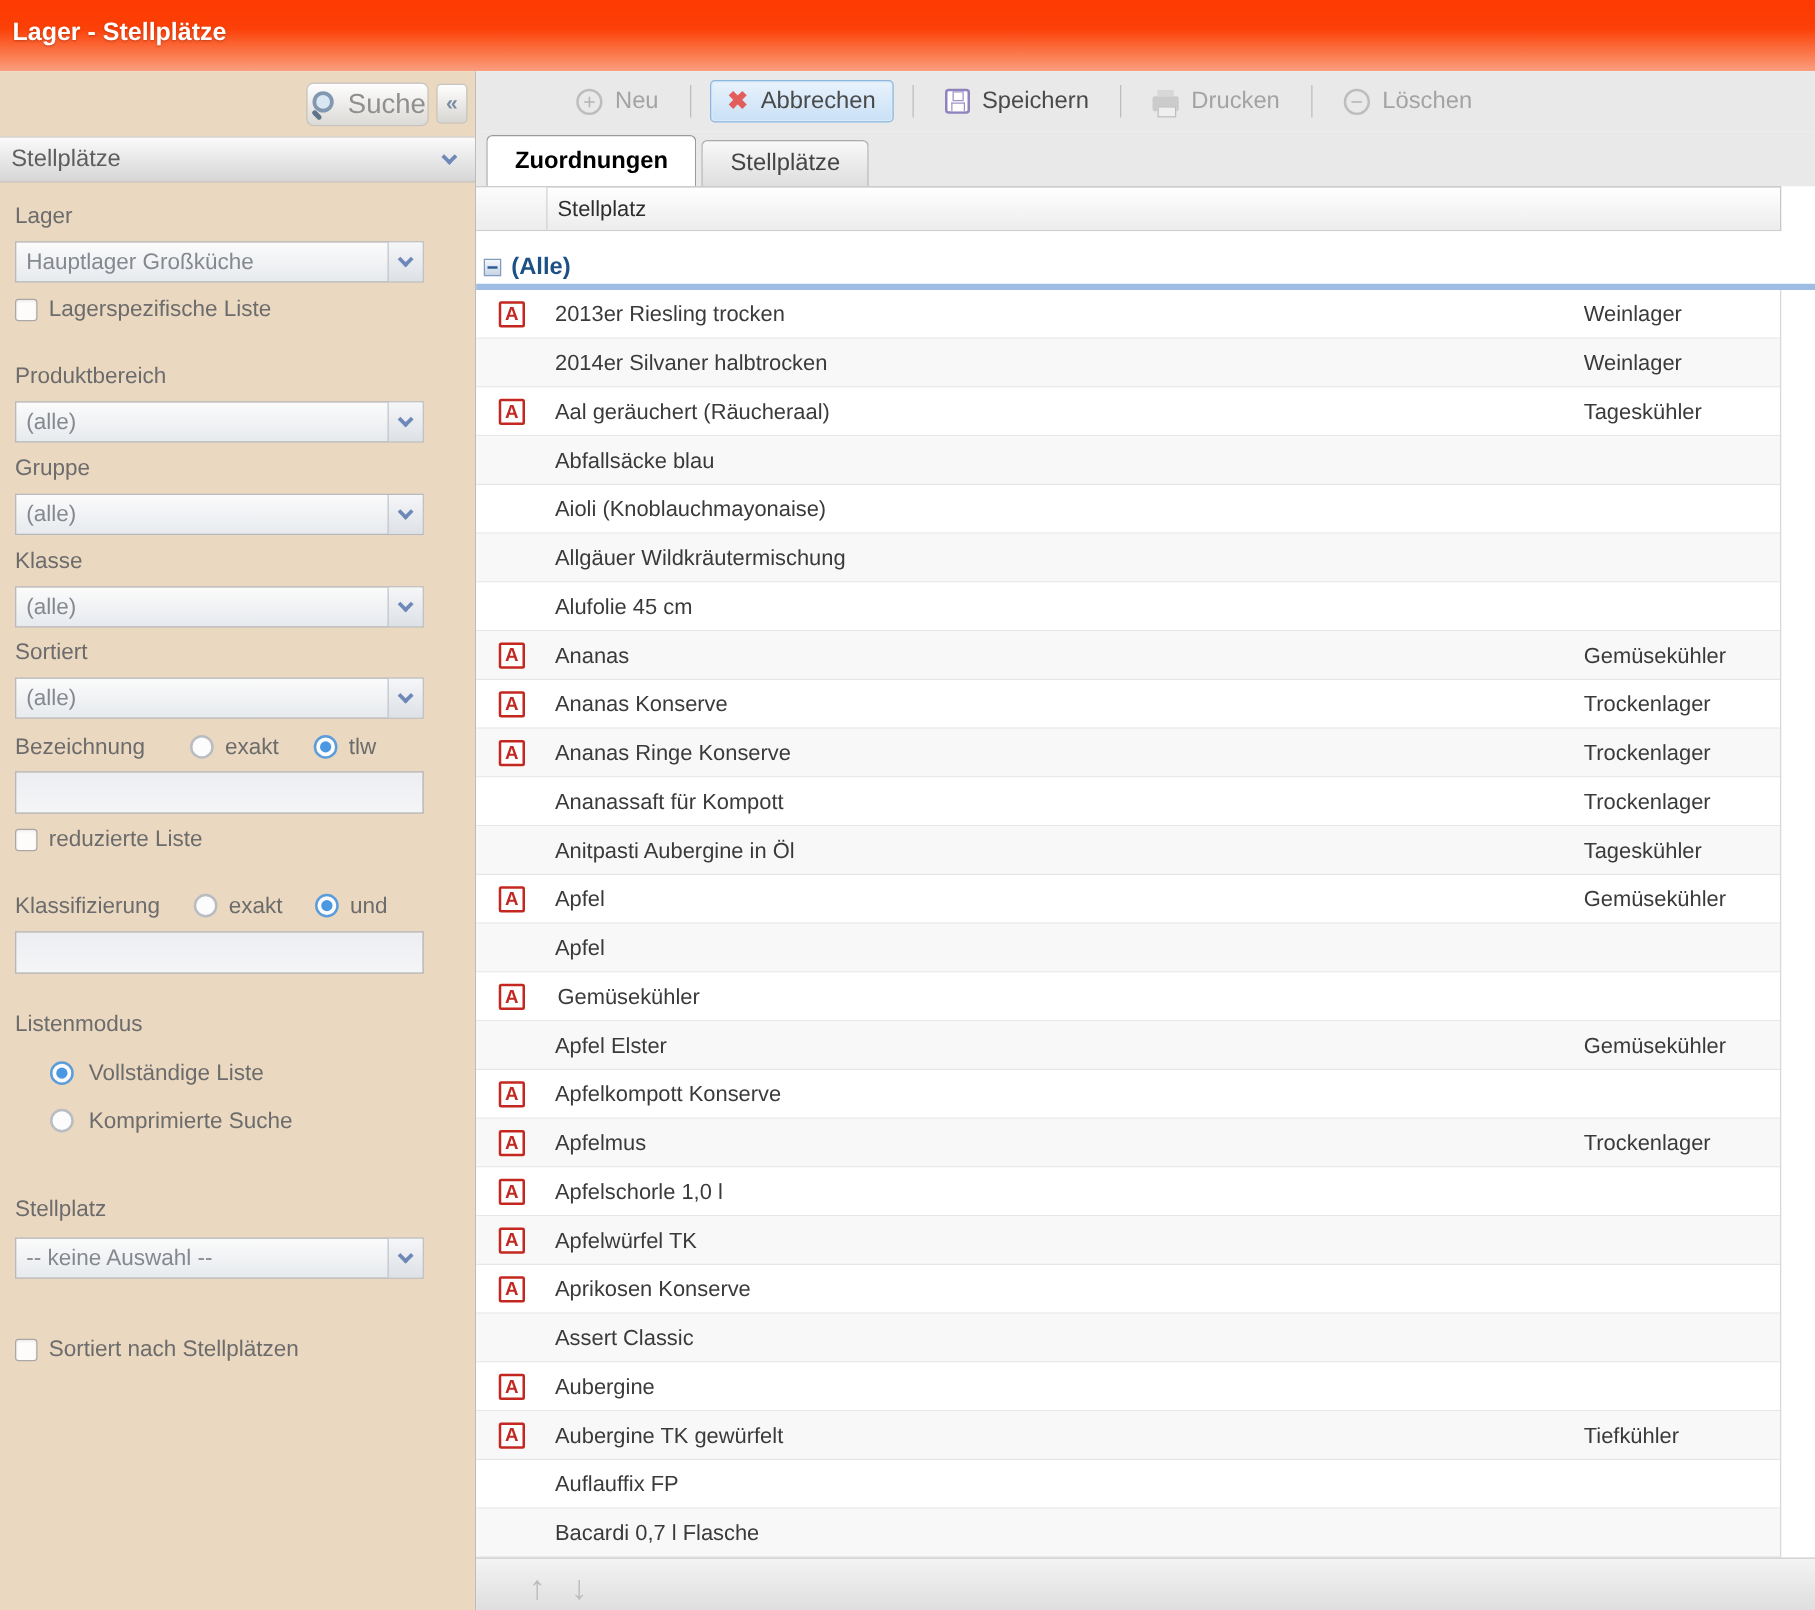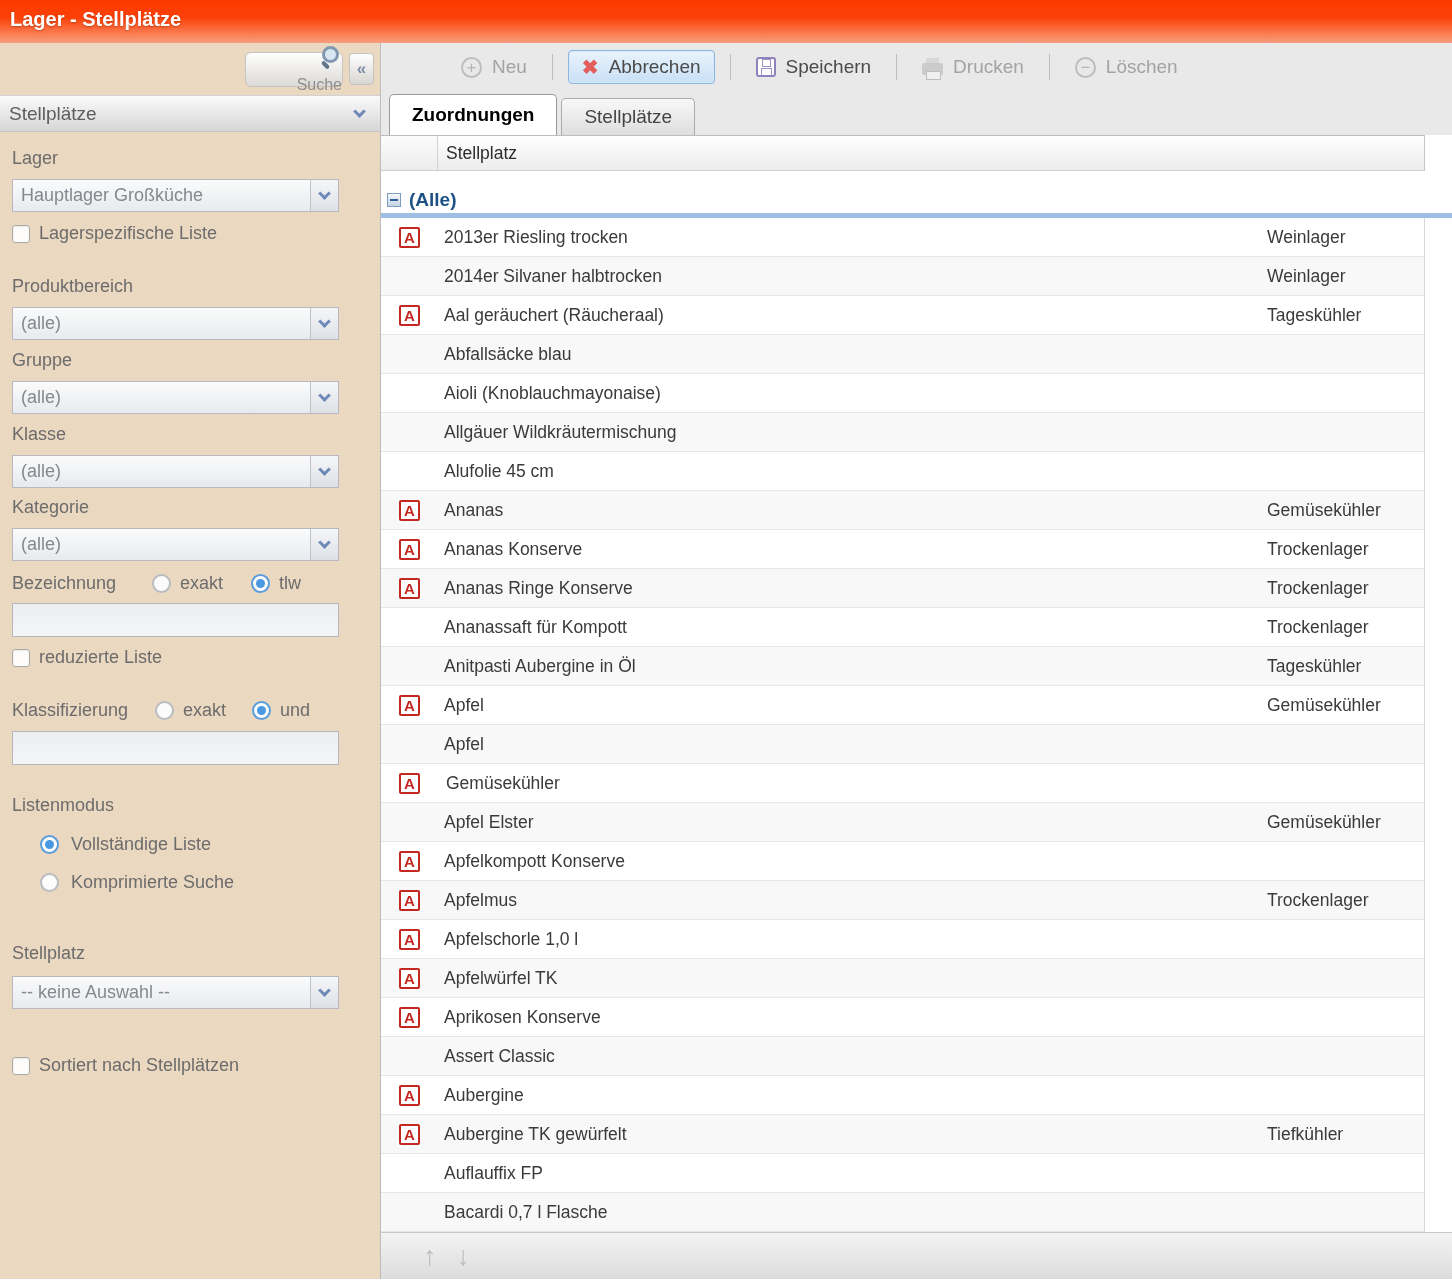--- a/index.html
+++ b/index.html
@@ -1,34 +1,34 @@
 <!DOCTYPE html>
 <html><head>
 <meta charset="utf-8">
 <style>
   * { margin:0; padding:0; box-sizing:border-box; }
   html,body { width:1452px; height:1288px; overflow:hidden; background:#fff;
     font-family:"Liberation Sans", sans-serif; }
 
   
-  .titlebar { height:43px; width:100%;
+  .titlebar { height:57px; width:100%;
     background:linear-gradient(180deg,#fc3a01 0%,#fc4007 40%,#fb7c50 78%,#f99e80 100%);
     display:flex; align-items:center; padding-left:10px; }
   .titlebar .title { color:#fff; font-weight:bold; font-size:20px;
     text-shadow:0 1px 2px rgba(120,30,0,.45); margin-top:-4px; }
 
   .app { display:flex; height:1236px; }
 
   
   .sidebar { width:380px; background:#ebd8c0; position:relative; flex:none; }
   .sidebar-top { height:52px; display:flex; align-items:center; justify-content:flex-end;
     padding-right:6px; gap:6px; }
   .btn-suche { height:35px; width:98px; border:1px solid #c6c4c0; border-radius:6px;
-    background:linear-gradient(#fefefe,#dcdad6); display:flex; align-items:flex-end;
-    justify-content:center; gap:8px; color:#8f8f8f; font-size:16px; cursor:pointer;flex-direction:column; }
+    background:linear-gradient(#fefefe,#dcdad6); display:flex; align-items:center;
+    justify-content:center; gap:8px; color:#8f8f8f; font-size:22px; cursor:pointer; }
   .mag { position:relative; width:23px; height:23px; flex:none; }
   .mag::before { content:""; position:absolute; top:1px; right:3px; width:11px; height:11px;
     border:3px solid #8298b0; border-radius:50%; background:#d9e7f3; }
   .mag::after { content:""; position:absolute; bottom:1px; left:2px; width:9px; height:4px;
     background:#5f7389; transform:rotate(45deg); border-radius:2px; }
   .btn-collapse { height:32px; width:25px; border:1px solid #c6c4c0; border-radius:4px;
     background:linear-gradient(#fefefe,#d8d6d2); color:#7b8da4; font-size:17px;
     font-weight:bold; display:flex; align-items:center; justify-content:center; cursor:pointer; }
 
   .sidebar-header { height:37px; background:linear-gradient(#fafafa,#d6d6d6);
@@ -195,21 +195,21 @@
       </div>
 
       <div class="flabel mt10">Klasse</div>
       <div class="sel mt10">
         <span class="sel-text">(alle)</span>
         <span class="sel-btn">
             <span class="chev"></span>
           </span>
       </div>
 
-      <div class="flabel mt9">Kategorie</div>
+      <div class="flabel mt9">Sortiert</div>
       <div class="sel mt10">
         <span class="sel-text">(alle)</span>
         <span class="sel-btn">
             <span class="chev"></span>
           </span>
       </div>
 
       <div class="radio-row mt12">
         <span class="lbl" style="width:140px">Bezeichnung</span>
         <span class="radio"></span>

